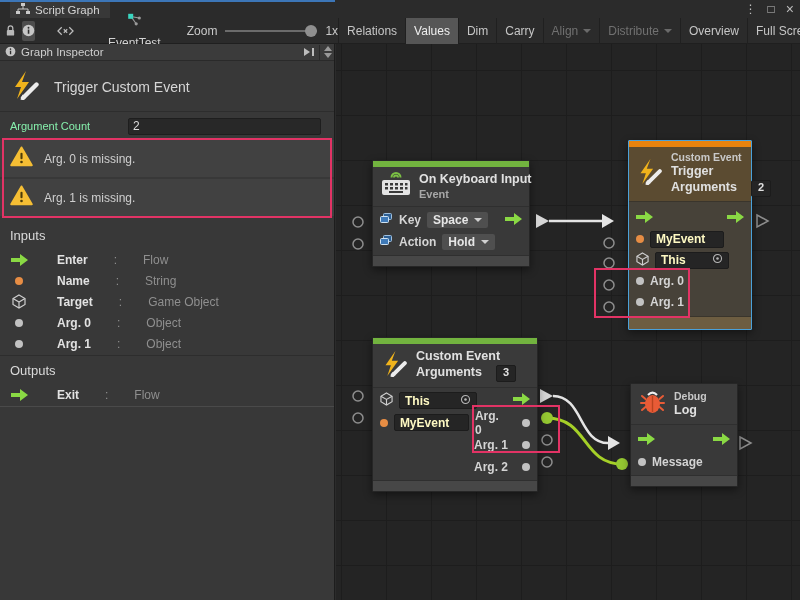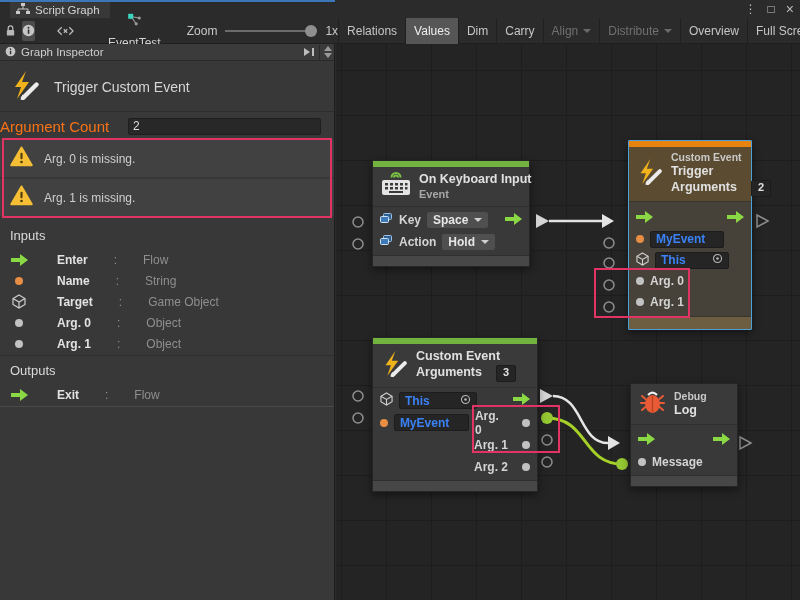--- a/index.html
+++ b/index.html
@@ -48,21 +48,21 @@
        border-bottom:1px solid #2a2a2a;display:flex;align-items:center;box-sizing:border-box;}
   .gi-title{font-size:11.5px;color:#cfcfcf;margin-left:5px;}
   .gi-right{margin-left:auto;display:flex;align-items:center;gap:4px;margin-right:2px;}
   .spinner{display:flex;flex-direction:column;gap:2px;border-left:1px solid #2a2a2a;padding-left:4px;height:15px;justify-content:center;}
   .tri-up{width:0;height:0;border-left:4px solid transparent;border-right:4px solid transparent;border-bottom:5px solid #9a9a9a;}
   .tri-down{width:0;height:0;border-left:4px solid transparent;border-right:4px solid transparent;border-top:5px solid #9a9a9a;}
   .unit-head{position:absolute;left:0;top:18px;width:100%;height:49px;display:flex;align-items:center;gap:14px;padding-left:10px;box-sizing:border-box;}
   .unit-title{font-size:14px;color:#d6d6d6;}
   .divider{position:absolute;left:0;width:100%;height:1px;background:#2d2d2d;}
   .argcount-row{position:absolute;left:0;top:72px;width:100%;height:20px;display:flex;align-items:center;}
-  .argcount-label{font-size:15px;color:#f97316;}
+  .argcount-label{font-size:11px;color:#86efac;margin-left:10px;}
   .argcount-input{position:absolute;left:128px;right:13px;height:15px;background:#282828;
        border:1px solid #1e1e1e;border-radius:2px;color:#dcdcdc;font-size:12px;padding:0 4px;display:flex;align-items:center;}
   .warnings{position:absolute;left:0;top:96px;width:100%;}
   .warnrow{height:37px;background:#414141;display:flex;align-items:center;padding-left:10px;box-sizing:border-box;}
   .warnrow + .warnrow{margin-top:2px;}
   .warntext{font-size:12px;color:#cfcfcf;margin-left:11px;}
   .annobox{position:absolute;border:2.5px solid #e23365;pointer-events:none;box-sizing:border-box;}
   .anno-inspector{left:2px;top:94px;width:330px;height:80px;}
   .sect-label{position:absolute;left:10px;font-size:13px;color:#dadada;}
   .port-row{position:absolute;left:0;width:100%;height:21px;display:flex;align-items:center;padding-left:10px;box-sizing:border-box;gap:22px;}
@@ -88,21 +88,21 @@
   .nheader .txt{display:flex;flex-direction:column;line-height:1.25;}
   .ntitle{font-size:12.5px;color:#e0e0e0;white-space:nowrap;}
   .nsub{font-size:11px;color:#a8a8a8;}
   .nkind{font-size:10.5px;color:#c9c9c9;white-space:nowrap;}
   .nbody{border-top:1px solid #2f2f2f;padding:2px 0;background:#393939;}
   .nrow{height:22px;display:flex;align-items:center;gap:6px;padding:0 7px;font-size:12px;color:#d4d4d4;}
   .nfooter{height:10px;background:#474747;border-top:1px solid #2f2f2f;}
   .dd{background:#4f4f4f;border-radius:2px;height:16px;display:inline-flex;align-items:center;gap:6px;
       padding:0 6px;font-size:12px;color:#e6e6e6;}
   .dd .caret{border-top-color:#d0d0d0;}
-  .nfield{background:#252525;border:1px solid #1c1c1c;border-radius:2px;color:#3b82f6;font-size:12px;
+  .nfield{background:#252525;border:1px solid #1c1c1c;border-radius:2px;color:#fef9c3;font-size:12px;
       height:15px;display:inline-flex;align-items:center;padding:0 5px;}
   .countbox{min-width:10px;height:15px;background:#252525;border:1px solid #1c1c1c;border-radius:2px;
       color:#e0e0e0;font-size:11px;display:inline-flex;align-items:center;justify-content:center;padding:0 4px;}
   .argline{display:inline-flex;align-items:center;gap:14px;}
   .ml-auto{margin-left:auto;}
 
   
   .node-keyboard{left:36px;top:116px;width:158px;}
   
   .node-trigger{left:292px;top:96px;width:124px;border:1.5px solid #4ba1d9;}

